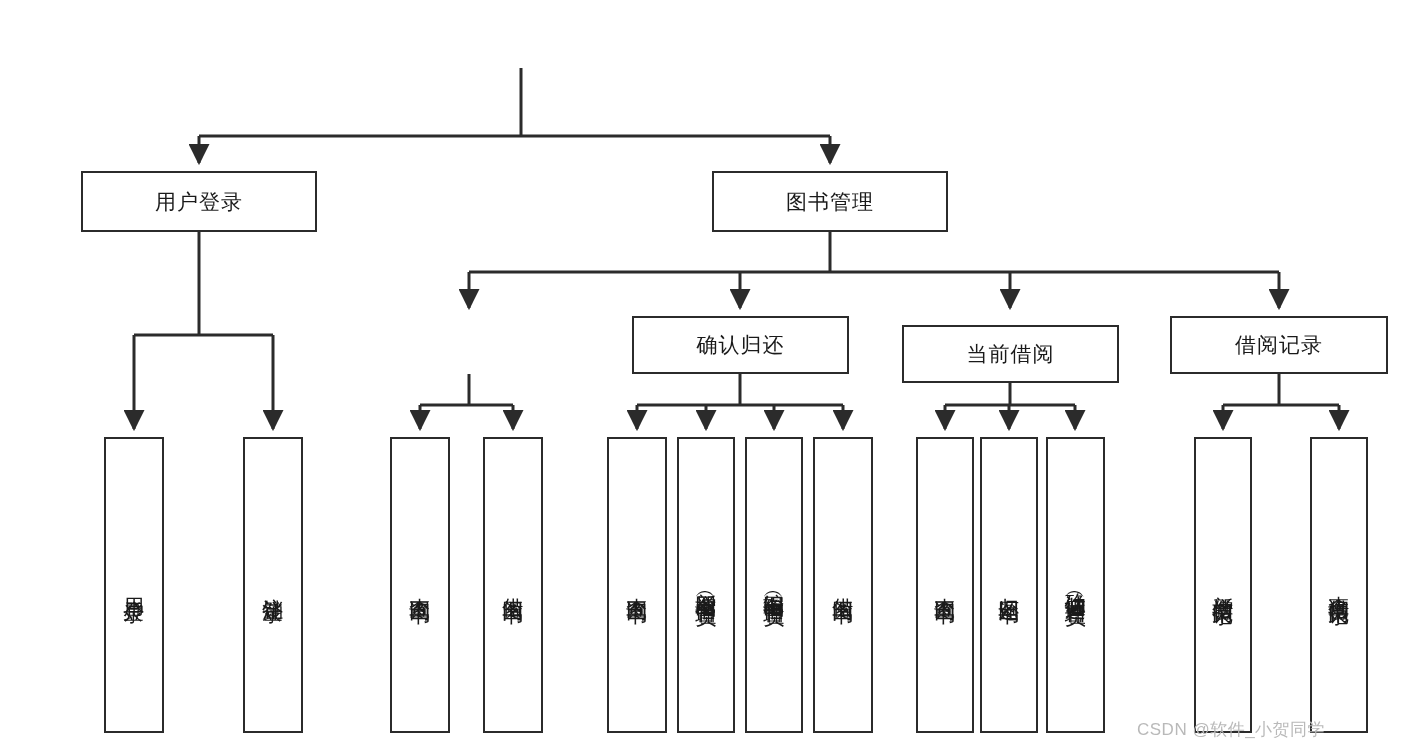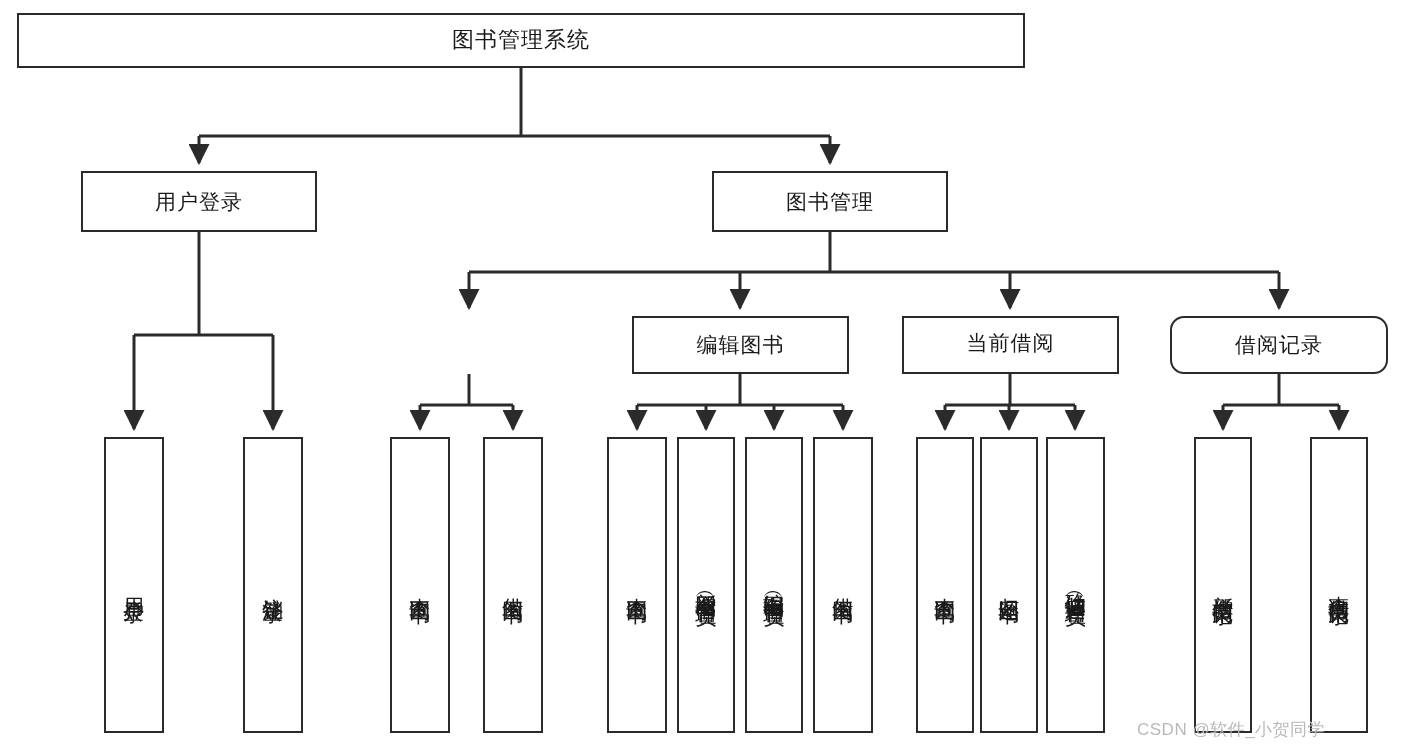--- a/index.html
+++ b/index.html
@@ -118,38 +118,35 @@
       <path d="M 1009 405 L 1009 429" marker-end="url(#arrow)"></path>
       <path d="M 1075 405 L 1075 429" marker-end="url(#arrow)"></path>
 
       <path d="M 1279 374 L 1279 405"></path>
       <path d="M 1223 405 L 1339 405"></path>
       <path d="M 1223 405 L 1223 429" marker-end="url(#arrow)"></path>
       <path d="M 1339 405 L 1339 429" marker-end="url(#arrow)"></path>
     </g>
   </svg>
 
-  <div class="node horizontal root" style="left:17px; top:13px; width:1008px; height:55px;">
-    <span class="label">图书管理系统</span>
-  </div>
 
   <div class="node horizontal" style="left:81px; top:171px; width:236px; height:61px;">
     <span class="label">用户登录</span>
   </div>
   <div class="node horizontal" style="left:712px; top:171px; width:236px; height:61px;">
     <span class="label">图书管理</span>
   </div>
 
   <div class="node horizontal" style="left:632px; top:316px; width:217px; height:58px;">
-    <span class="label">编辑图书</span>
+    <span class="label">确认归还</span>
   </div>
-  <div class="node horizontal" style="left:902px; top:316px; width:217px; height:58px;font-family:Liberation Mono, monospace;">
+  <div class="node horizontal" style="left:902px; top:325px; width:217px; height:58px;">
     <span class="label">当前借阅</span>
   </div>
-  <div class="node horizontal" style="left:1170px; top:316px; width:218px; height:58px;border-radius:14px;">
+  <div class="node horizontal" style="left:1170px; top:316px; width:218px; height:58px;">
     <span class="label">借阅记录</span>
   </div>
 
   <div class="node vertical" style="left:104px; top:437px; width:60px; height:296px;">
     <span class="label">用户登录</span>
   </div>
   <div class="node vertical" style="left:243px; top:437px; width:60px; height:296px;">
     <span class="label">注销登录</span>
   </div>
   <div class="node vertical" style="left:390px; top:437px; width:60px; height:296px;">

